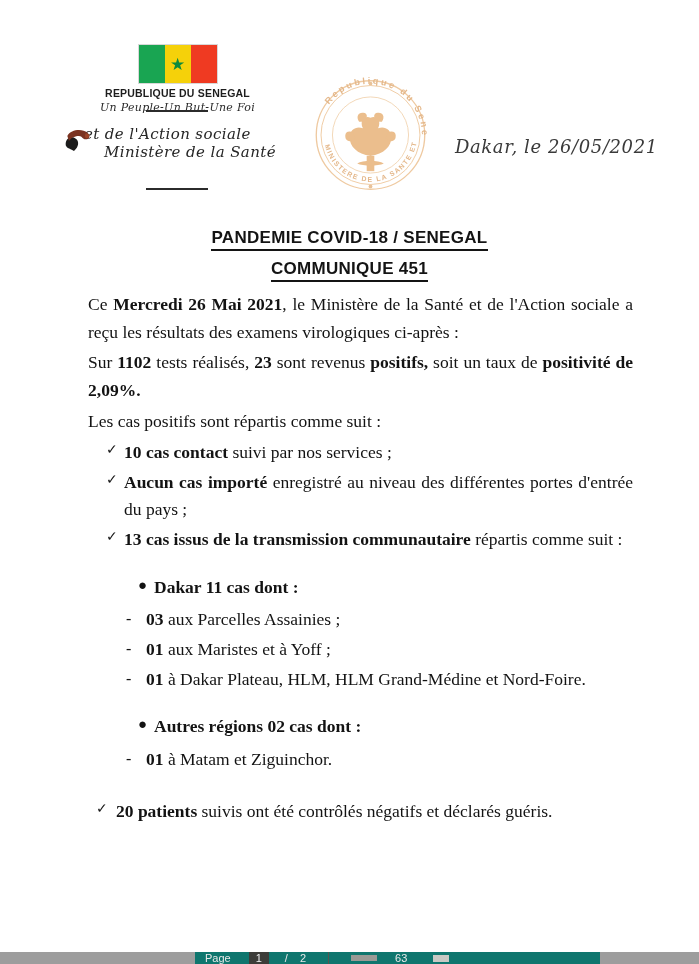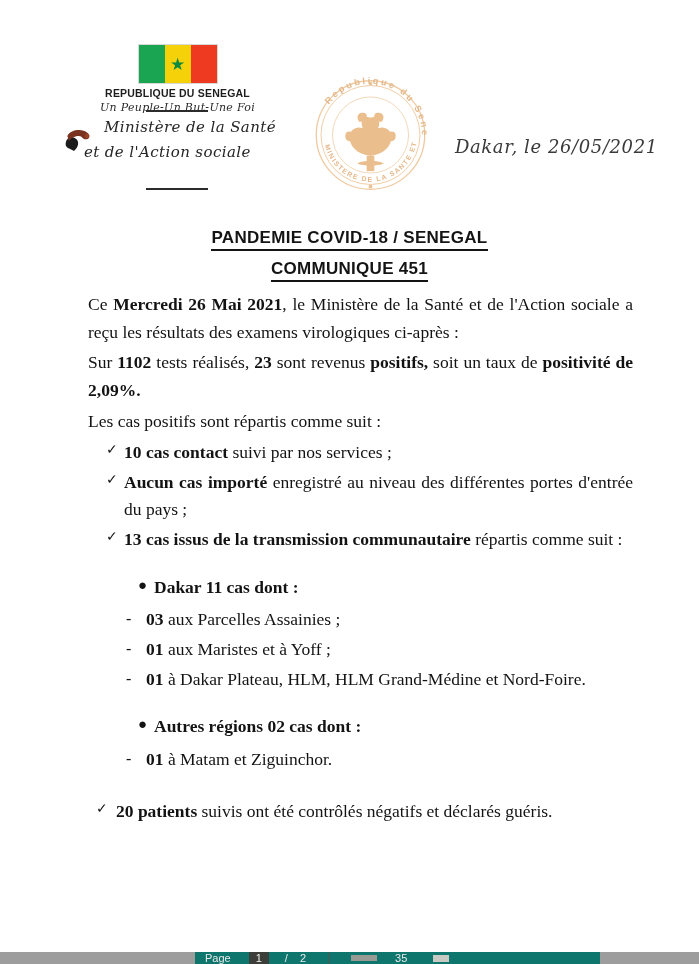--- a/index.html
+++ b/index.html
@@ -303,22 +303,22 @@
 
     <div class="header-rule" id="rule-top"></div>
     <div class="header-rule" id="rule-bottom"></div>
 
     <div id="ministry-block">
       <svg id="ministry-logo" viewBox="0 0 40 36">
         <path d="M4 22 C4 14, 12 11, 17 16 C20 19, 20 25, 14 30 C8 27, 4 26, 4 22 Z" fill="#1b1b1b"></path>
         <path d="M6 12 C10 4, 24 3, 30 8 C34 11, 33 16, 28 16 C24 16, 24 12, 20 12 C14 12, 10 15, 8 18 Z" fill="#7a3321"></path>
         <path d="M28 9 C32 9, 34 12, 31 14 C29 15.5, 27 14, 27 12 Z" fill="#9c4326"></path>
       </svg>
+      <div id="ministry-line2">et de l'Action sociale</div>
       <div id="ministry-line1">Ministère de la Santé</div>
-      <div id="ministry-line2">et de l'Action sociale</div>
     </div>
 
     <svg id="official-stamp" viewBox="0 0 140 124">
       <defs>
         <path id="arc-top" d="M 16 62 A 54 54 0 0 1 124 62" fill="none"></path>
         <path id="arc-bottom" d="M 21 62 A 49 49 0 0 0 119 62" fill="none"></path>
       </defs>
       <circle cx="70" cy="62" r="57" fill="none" stroke="#eec79c" stroke-width="1.4"></circle>
       <circle cx="70" cy="62" r="52" fill="none" stroke="#eec79c" stroke-width="1"></circle>
       <circle cx="70" cy="62" r="40" fill="none" stroke="#f0cfa8" stroke-width="0.9"></circle>
@@ -404,15 +404,15 @@
 
 <div id="viewer-toolbar">
   <div class="tb-group">
     <span id="tb-page-label">Page</span>
     <span id="tb-page-current">1</span>
     <span id="tb-page-sep">/</span>
     <span id="tb-page-total">2</span>
   </div>
   <div id="tb-divider"></div>
   <div id="tb-zoom-out"></div>
-  <span id="tb-zoom-pct" class="tb-group">35</span>
+  <span id="tb-zoom-pct" class="tb-group">63</span>
   <div id="tb-zoom-in"></div>
 </div>
 
 </body></html>

